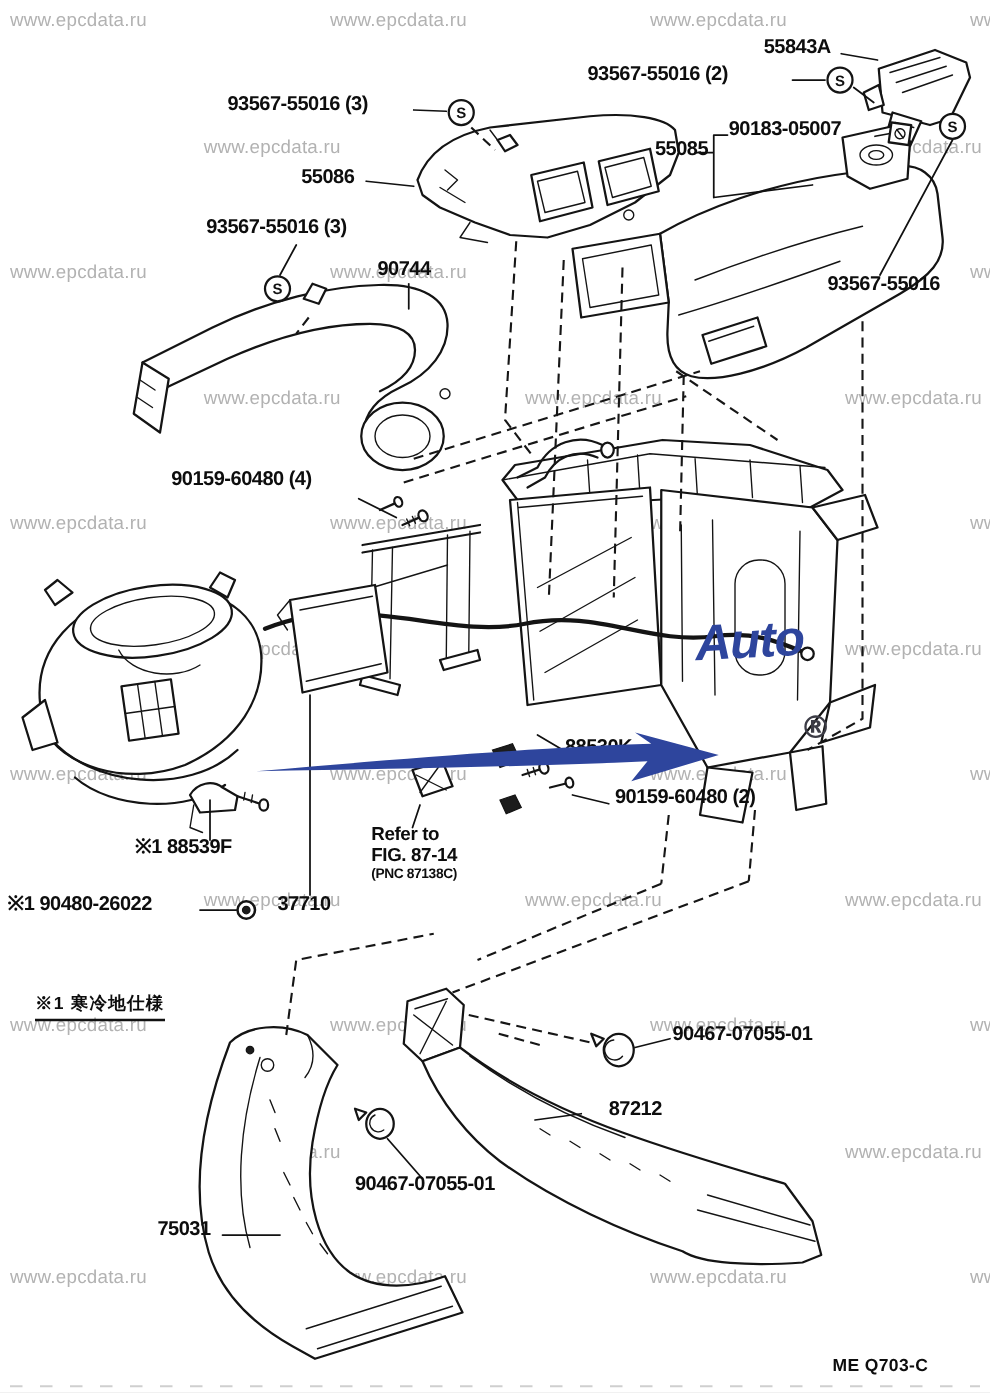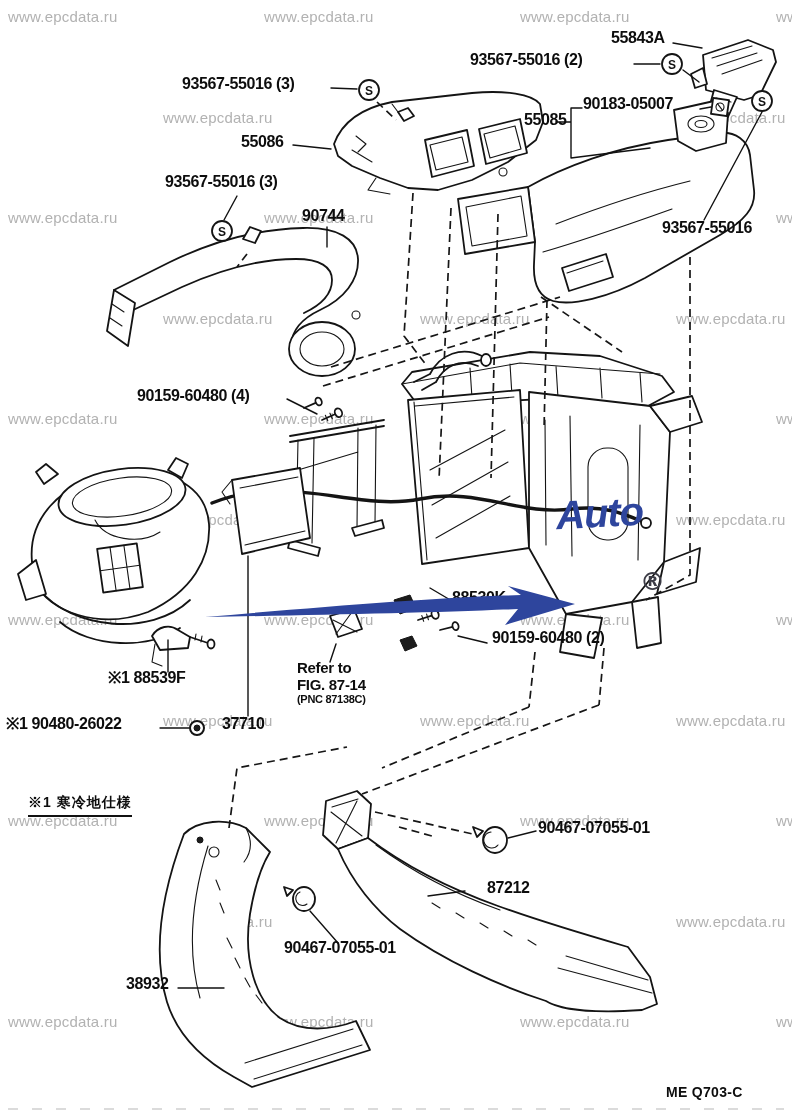--- a/index.html
+++ b/index.html
@@ -312,30 +312,30 @@
 
   <div class="plabel" style="left:611px;top:30px">55843A</div>
   <div class="plabel" style="left:470px;top:52px">93567-55016 (2)</div>
   <div class="plabel" style="left:182px;top:76px">93567-55016 (3)</div>
   <div class="plabel" style="left:583px;top:96px">90183-05007</div>
   <div class="plabel" style="left:524px;top:112px">55085</div>
   <div class="plabel" style="left:241px;top:134px">55086</div>
   <div class="plabel" style="left:165px;top:174px">93567-55016 (3)</div>
   <div class="plabel" style="left:302px;top:208px">90744</div>
   <div class="plabel" style="left:662px;top:220px">93567-55016</div>
-  <div class="plabel" style="left:137px;top:388px">90159-60480 (4)</div>
+  <div class="plabel" style="left:137px;top:376px">90159-60480 (4)</div>
   <div class="plabel" style="left:452px;top:590px">88530K</div>
   <div class="plabel" style="left:492px;top:630px">90159-60480 (2)</div>
   <div class="plabel" style="left:108px;top:670px">※1  88539F</div>
   <div class="plabel" style="left:6px;top:716px">※1  90480-26022</div>
   <div class="plabel" style="left:222px;top:716px">37710</div>
   <div class="plabel" style="left:538px;top:820px">90467-07055-01</div>
   <div class="plabel" style="left:487px;top:880px">87212</div>
   <div class="plabel" style="left:284px;top:940px">90467-07055-01</div>
-  <div class="plabel" style="left:126px;top:976px">38932</div>
+  <div class="plabel" style="left:126px;top:976px">75031</div>
 
   <div class="refer" style="left:297px;top:660px">
     <div class="r1">Refer to</div>
     <div class="r2">FIG. 87-14</div>
     <div class="r3">(PNC 87138C)</div>
   </div>
 
   <div class="note" style="left:28px;top:794px">※1  寒冷地仕様</div>
 
   <div class="footer-code">ME Q703-C</div>

